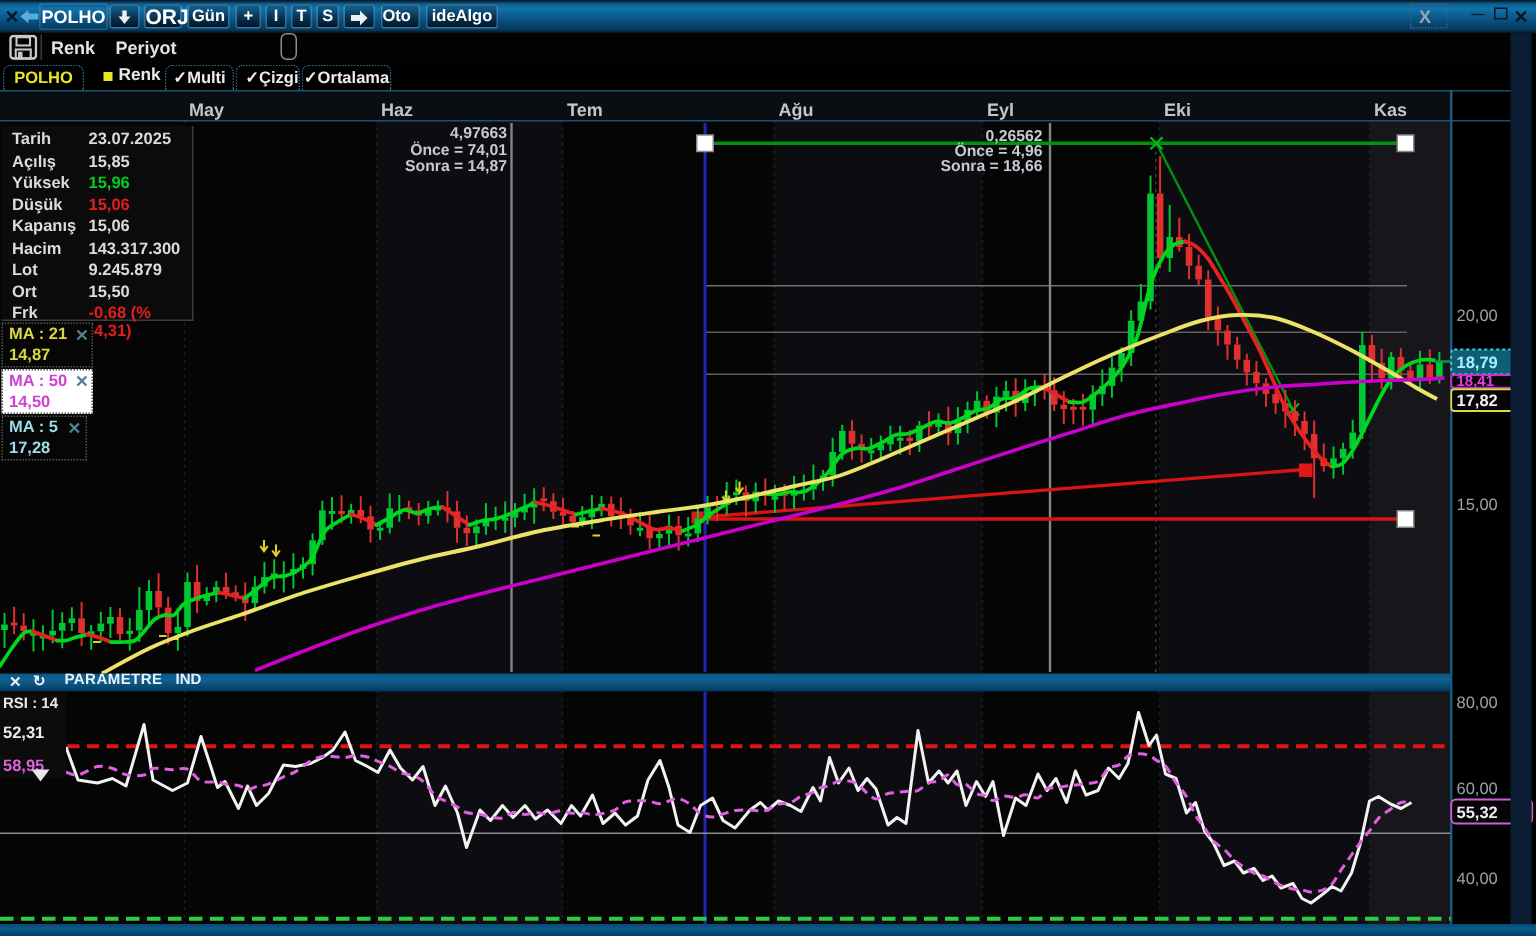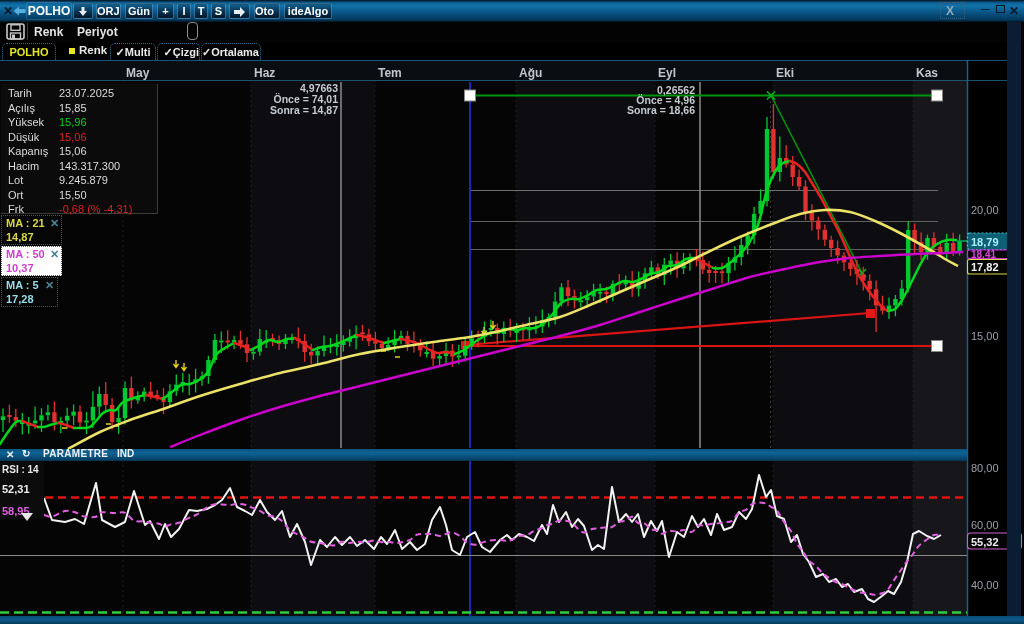--- a/index.html
+++ b/index.html
@@ -118,21 +118,21 @@
 <div class="abs" style="left:0;top:0;width:1024px;height:22px;background:linear-gradient(180deg,#04131f 0%,#0c5e92 12%,#1173a8 26%,#0c5d91 48%,#07466f 74%,#053a5e 90%,#031220 100%)">
   <div class="abs" style="left:3px;top:4px;color:#071826;font-weight:bold;font-size:12px">✕</div>
   <svg class="abs" style="left:13px;top:6px" width="13" height="10">
       <path d="M6,0.5L0.5,5L6,9.5V7h6.5V3H6Z" fill="#55aedd"></path>
     </svg>
   <div class="abs" style="left:26px;top:2px;width:46px;height:18px;border:1px solid rgba(140,200,240,.22);border-radius:2px;color:#fff;font-size:12px;font-weight:bold;text-align:center;line-height:17px">POLHO</div>
   <div class="abs" style="left:73px;top:3px;width:20px;height:16px;border:1px solid rgba(120,190,235,.45);border-radius:2px;background:linear-gradient(180deg,rgba(20,60,95,.35),rgba(2,14,28,.80))">
     <svg width="18" height="14" style="margin-top:1px">
         <path d="M9,11L5,6h2.5V2h3v4H13Z" fill="#e8eef2"></path>
       </svg></div>
-  <div style="position:absolute;left:96px;top:3px;width:25px;height:16px;border:1px solid rgba(120,190,235,.45);border-radius:2px;background:linear-gradient(180deg,rgba(20,60,95,.35),rgba(2,14,28,.80));color:#fff;font-size:11px;font-weight:bold;text-align:left;line-height:15px">ORJ</div>
+  <div style="position:absolute;left:96px;top:3px;width:25px;height:16px;border:1px solid rgba(120,190,235,.45);border-radius:2px;background:linear-gradient(180deg,rgba(20,60,95,.35),rgba(2,14,28,.80));color:#fff;font-size:14px;font-weight:bold;text-align:left;line-height:15px">ORJ</div>
     <div style="position:absolute;left:125px;top:3px;width:28px;height:16px;border:1px solid rgba(120,190,235,.45);border-radius:2px;background:linear-gradient(180deg,rgba(20,60,95,.35),rgba(2,14,28,.80));color:#fff;font-size:11px;font-weight:bold;text-align:center;line-height:15px">Gün</div>
     <div style="position:absolute;left:157px;top:3px;width:17px;height:16px;border:1px solid rgba(120,190,235,.45);border-radius:2px;background:linear-gradient(180deg,rgba(20,60,95,.35),rgba(2,14,28,.80));color:#fff;font-size:11px;font-weight:bold;text-align:center;line-height:15px">+</div>
     <div style="position:absolute;left:177px;top:3px;width:14px;height:16px;border:1px solid rgba(120,190,235,.45);border-radius:2px;background:linear-gradient(180deg,rgba(20,60,95,.35),rgba(2,14,28,.80));color:#fff;font-size:11px;font-weight:bold;text-align:center;line-height:15px">I</div>
     <div style="position:absolute;left:194px;top:3px;width:14px;height:16px;border:1px solid rgba(120,190,235,.45);border-radius:2px;background:linear-gradient(180deg,rgba(20,60,95,.35),rgba(2,14,28,.80));color:#fff;font-size:11px;font-weight:bold;text-align:center;line-height:15px">T</div>
     <div style="position:absolute;left:211px;top:3px;width:15px;height:16px;border:1px solid rgba(120,190,235,.45);border-radius:2px;background:linear-gradient(180deg,rgba(20,60,95,.35),rgba(2,14,28,.80));color:#fff;font-size:11px;font-weight:bold;text-align:center;line-height:15px">S</div>
     <div style="position:absolute;left:254px;top:3px;width:26px;height:16px;border:1px solid rgba(120,190,235,.45);border-radius:2px;background:linear-gradient(180deg,rgba(20,60,95,.35),rgba(2,14,28,.80));color:#fff;font-size:11px;font-weight:bold;line-height:15px">Oto</div>
     <div style="position:absolute;left:284px;top:3px;width:48px;height:16px;border:1px solid rgba(120,190,235,.45);border-radius:2px;background:linear-gradient(180deg,rgba(20,60,95,.35),rgba(2,14,28,.80));color:#fff;font-size:11px;font-weight:bold;text-align:center;line-height:15px">ideAlgo</div>
   <div class="abs" style="left:229px;top:3px;width:21px;height:16px;border:1px solid rgba(120,190,235,.45);border-radius:2px;background:linear-gradient(180deg,rgba(20,60,95,.35),rgba(2,14,28,.80))">
     <svg width="19" height="14" style="margin-top:1px">
         <path d="M10,2l5,5l-5,5V9H4V5h6Z" fill="#e8eef2"></path>
@@ -156,24 +156,24 @@
   <div class="abs" style="left:77px;top:3px;color:#e4e4e4;font-size:12px;font-weight:bold">Periyot</div>
   <div class="abs" style="left:187px;top:0px;width:11px;height:18px;border:1px solid #909090;border-radius:4px"></div>
 </div>
 
 <div class="abs" style="left:0;top:42px;width:1024px;height:18px;background:#000">
   <div class="abs" style="left:2px;top:1px;width:54px;height:17px;border:1px dotted #2e7396;border-bottom:none;border-radius:5px 5px 0 0;color:#e8e820;font-size:11px;font-weight:bold;text-align:center;line-height:16px">POLHO</div>
   <div class="abs" style="left:69px;top:6px;width:6px;height:6px;background:#e8e820"></div>
   <div class="abs" style="left:79px;top:2px;color:#e8e8e8;font-size:11.5px;font-weight:bold">Renk</div>
   <div class="abs" style="left:110px;top:1px;width:46px;height:17px;border:1px dotted #2e7396;border-bottom:none;border-radius:5px 5px 0 0;color:#ececec;font-size:11px;font-weight:bold;text-align:center;line-height:16px">✓Multi</div>
   <div class="abs" style="left:157px;top:1px;width:43px;height:17px;border:1px dotted #2e7396;border-bottom:none;border-radius:5px 5px 0 0;color:#ececec;font-size:11px;font-weight:bold;text-align:right;line-height:16px">✓Çizgi</div>
-  <div class="abs" style="left:201px;top:1px;width:60px;height:17px;border:1px dotted #2e7396;border-bottom:none;border-radius:5px 5px 0 0;color:#ececec;font-size:11px;font-weight:bold;line-height:16px">✓Ortalama</div>
-</div>
-
-<div class="abs" style="left:1px;top:84px;width:157px;height:130px;background:#0b0b0b;border-right:1px solid #3c3c3c;border-bottom:1px solid #3c3c3c;font-size:11px;font-weight:normal;color:#dcdcdc">
+  <div class="abs" style="left:201px;top:1px;width:60px;height:17px;border:1px dotted #2e7396;border-bottom:none;border-radius:5px 5px 0 0;color:#ececec;font-size:11px;font-weight:bold;text-align:center;line-height:16px">✓Ortalama</div>
+</div>
+
+<div class="abs" style="left:1px;top:84px;width:128px;height:130px;background:#0b0b0b;border-right:1px solid #3c3c3c;border-bottom:1px solid #3c3c3c;font-size:11px;font-weight:bold;color:#dcdcdc">
   <div class="abs" style="left:7px;top:3px">Tarih</div>
     <div class="abs" style="left:58px;top:3px">23.07.2025</div>
   <div class="abs" style="left:7px;top:17.5px">Açılış</div>
     <div class="abs" style="left:58px;top:17.5px">15,85</div>
   <div class="abs" style="left:7px;top:32px">Yüksek</div>
     <div class="abs" style="left:58px;top:32px;color:#00d020">15,96</div>
   <div class="abs" style="left:7px;top:46.5px">Düşük</div>
     <div class="abs" style="left:58px;top:46.5px;color:#e02020">15,06</div>
   <div class="abs" style="left:7px;top:61px">Kapanış</div>
     <div class="abs" style="left:58px;top:61px">15,06</div>
@@ -188,21 +188,21 @@
 </div>
 
 <div class="abs" style="left:1px;top:215px;width:61px;height:30px;border:1px dotted #555;background:#060606;font-size:11px;font-weight:bold;color:#d8d844">
   <div class="abs" style="left:4px;top:1px">MA : 21</div>
     <div class="abs" style="left:48px;top:1px;color:#4e8294">✕</div>
   <div class="abs" style="left:4px;top:15px">14,87</div>
   </div>
 <div class="abs" style="left:1px;top:246px;width:61px;height:30px;border:1px dotted #555;background:#ffffff;font-size:11px;font-weight:bold;color:#d040d0">
   <div class="abs" style="left:4px;top:1px">MA : 50</div>
     <div class="abs" style="left:48px;top:1px;color:#4e8294">✕</div>
-  <div class="abs" style="left:4px;top:15px">10,37</div>
+  <div class="abs" style="left:4px;top:15px">14,50</div>
   </div>
 <div class="abs" style="left:1px;top:277px;width:57px;height:30px;border:1px dotted #555;background:#060606;font-size:11px;font-weight:bold;color:#9adce8">
   <div class="abs" style="left:4px;top:1px">MA : 5</div>
     <div class="abs" style="left:43px;top:1px;color:#4e8294">✕</div>
   <div class="abs" style="left:4px;top:15px">17,28</div>
   </div>
 
 <div class="abs" style="left:0;top:449px;width:967px;height:12px;background:linear-gradient(180deg,#0b5580 0%,#0e6394 35%,#07436a 85%,#053350 100%);color:#eef2f6;font-size:10px;font-weight:bold">
   <div class="abs" style="left:6px;top:0px">✕</div>
   <div class="abs" style="left:22px;top:-1px">↻</div>

